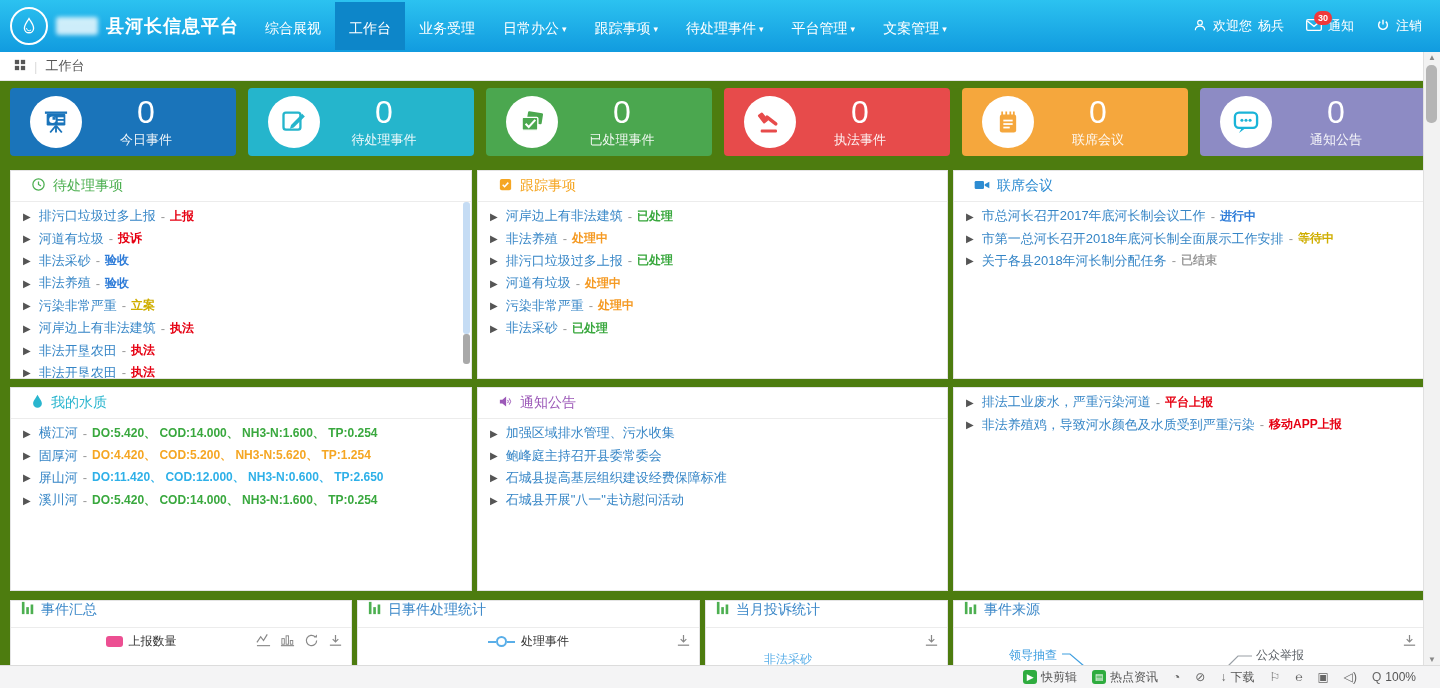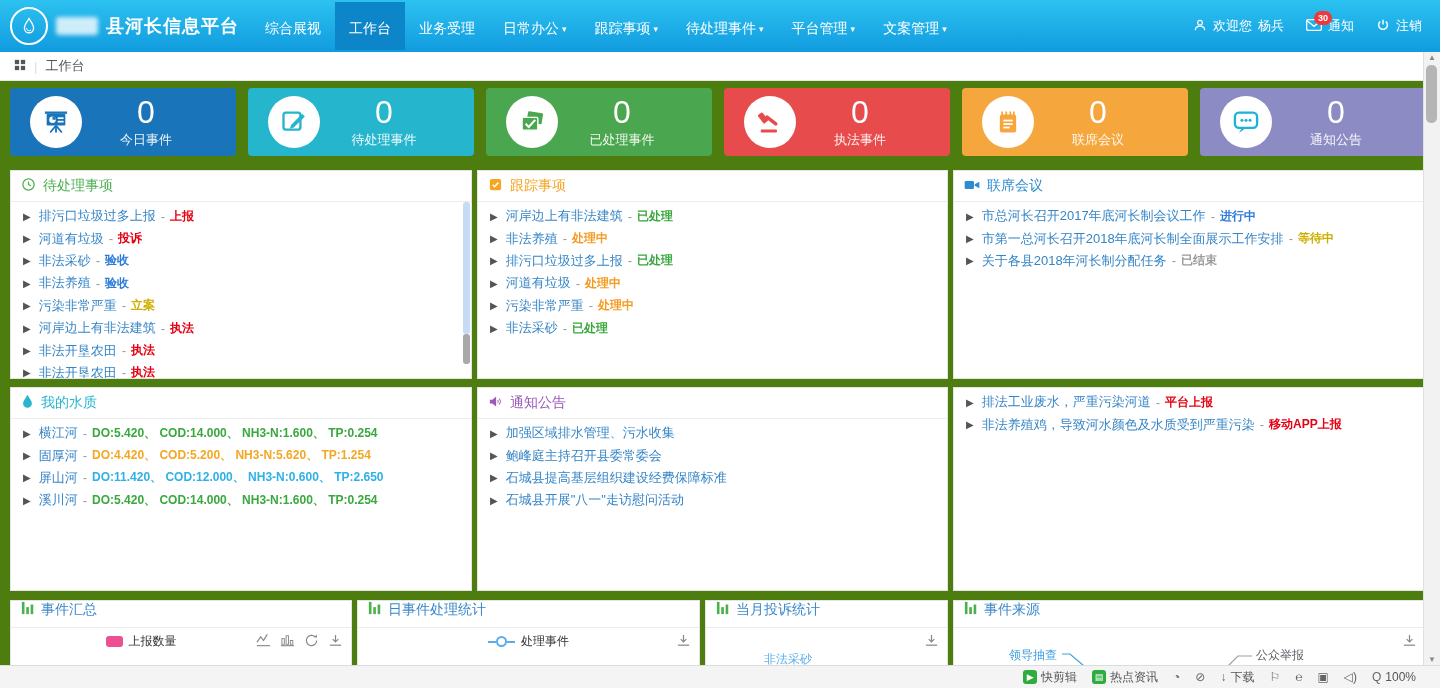--- a/index.html
+++ b/index.html
@@ -39,21 +39,21 @@
     display:flex;align-items:center;justify-content:center;flex:0 0 auto;}
   .card .mid{flex:1;text-align:center;padding-right:26px;}
   .card .value{font-size:32px;line-height:1;font-weight:400;}
   .card .label{font-size:13px;opacity:.92;margin-top:3px;}
 
   
   .pgrid{position:absolute;top:170px;left:10px;right:14px;display:grid;
     grid-template-columns:462px 471px 1fr;grid-template-rows:209px 204px;
     column-gap:5px;row-gap:8px;}
   .panel{background:#fff;border:1px solid #e4e4e4;overflow:hidden;position:relative;}
-  .p-head{height:30px;display:flex;align-items:center;gap:7px;padding:0 10px;
+  .p-head{height:30px;display:flex;align-items:center;gap:7px;padding:0 20px;
     font-size:14px;border-bottom:1px solid #ececec;}
   .p-list{list-style:none;margin:0;padding:3px 0 0 0;}
   .p-list li{height:22.4px;display:flex;align-items:center;padding:0 12px;
     font-size:13px;color:#3585c6;cursor:pointer;white-space:nowrap;overflow:hidden;}
   .blt{color:#555;font-size:10px;margin-right:8px;flex:0 0 auto;}
   .dash{color:#999;margin:0 5px;}
   .st{font-weight:bold;font-size:12px;}
   
   .mini-sb{position:absolute;top:31px;bottom:2px;right:1px;width:7px;}
   .mini-sb .trk{position:absolute;top:0;width:7px;height:76%;background:#c5dcf4;border-radius:3px;}

